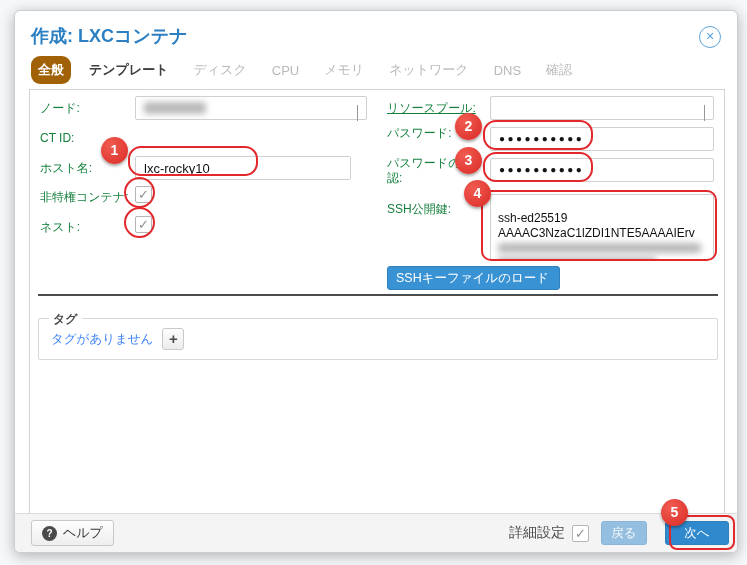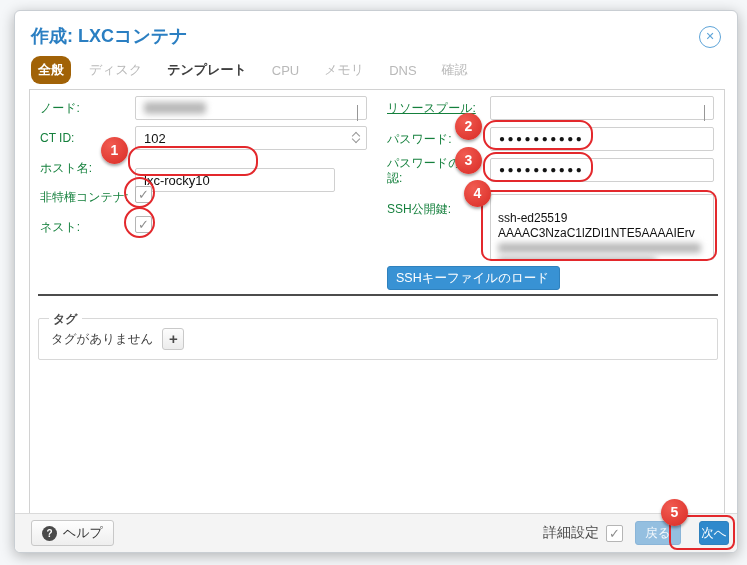--- a/index.html
+++ b/index.html
@@ -49,39 +49,39 @@
   .btn-blue { position:absolute; background:#3892d4; color:#fff; border:1px solid #2f81bd;
     border-radius:3px; font-size:12.5px; height:24px; display:flex; align-items:center;
     padding:0 10px; cursor:pointer; white-space:nowrap; }
 
   .divider { position:absolute; background:#4c4c4c; height:2px; }
 
   .fieldset { position:absolute; border:1px solid #d8d8d8; border-radius:2px; background:#fff; }
   .legend { position:absolute; top:-8px; left:10px; background:#fff; padding:0 4px;
     font-size:12px; font-weight:700; color:#4a4a4a; }
   .fieldset-row { position:absolute; left:12px; top:9px; display:flex; align-items:center; gap:9px; }
-  .notags { font-size:12.5px; color:#404040; }
+  .notags { font-size:12.5px; color:#3b82f6; }
   .plus-btn { width:22px; height:22px; background:linear-gradient(#fdfdfd,#ececec);
     border:1px solid #c9c9c9; border-radius:3px; font-size:15px; font-weight:700;
     color:#4a4a4a; text-align:center; line-height:20px; cursor:pointer; }
 
   .footer { position:absolute; left:0; bottom:0; width:100%; height:39px;
     background:#f4f4f4; border-top:1px solid #dadada; border-radius:0 0 6px 6px; }
   .help-btn { position:absolute; left:16px; top:6px; height:26px;
     background:linear-gradient(#fefefe,#eeeeee); border:1px solid #c8c8c8; border-radius:3px;
     display:flex; align-items:center; gap:6px; padding:0 10px; font-size:13px; color:#333;
     cursor:pointer; }
   .help-icn { width:15px; height:15px; background:#4a4a4a; border-radius:50%; color:#fff;
     font-size:10px; font-weight:700; text-align:center; line-height:15px; }
   .footer-right { position:absolute; right:8px; top:6px; height:26px; display:flex; align-items:center; }
   .adv-label { font-size:14px; color:#4a4a4a; margin-right:7px; }
   .adv-cb { position:static; margin-right:12px; }
   .btn-back { background:#94bfe0; border-color:#8ab5d8; color:rgba(255,255,255,.9);
     position:static; margin-right:18px; width:46px; justify-content:center; }
-  .btn-next { position:static; width:30px; justify-content:center; background:#2f89cc;align-items:center; }
+  .btn-next { position:static; width:64px; justify-content:center; background:#2f89cc;align-items:center; }
 
   
   .anno { position:absolute; pointer-events:none; z-index:20; }
   .badge { width:27px; height:27px; border-radius:50%;
     background:radial-gradient(circle at 35% 30%, #f15b51, #d92b25);
     box-shadow:0 2px 3px rgba(0,0,0,.35);
     color:#fff; font-size:14px; font-weight:700; text-align:center; line-height:27px; }
   .ann-rect { border:2.5px solid #e3282c; background:transparent; }
   .ann-circle { border:2.5px solid #e3282c; border-radius:50%; }
 </style>
@@ -91,67 +91,61 @@
 <div class="stage">
   <div class="dialog">
 
     <div class="titlebar">
       <span class="title">作成: LXCコンテナ</span>
       <span class="close-btn">✕</span>
     </div>
 
     <div class="tabs">
       <span class="tab active">全般</span>
+      <span class="tab enabled">テンプレート</span>
       <span class="tab disabled">ディスク</span>
-      <span class="tab enabled">テンプレート</span>
       <span class="tab disabled">CPU</span>
       <span class="tab disabled">メモリ</span>
+      <span class="tab disabled">ネットワーク</span>
       <span class="tab disabled">DNS</span>
       <span class="tab disabled">確認</span>
     </div>
 
     <div class="panel">
 
       <span class="lbl" style="left:10px; top:11px;">ノード:</span>
       <div class="box" style="left:105px; top:6px; width:232px;">
         <span class="blurblob" style="width:62px; height:12px;"></span>
         <span class="combo-arrow"><span class="chev"></span></span>
       </div>
 
       <span class="lbl" style="left:10px; top:41px;">CT ID:</span>
-      <div class="box" style="left:105px; top:36px; width:232px;">
-        <span>102</span>
-        <span class="spinner">
-          <span class="chev up"></span>
-            <span class="chev"></span>
-        </span>
-      </div>
 
       <span class="lbl" style="left:10px; top:71px;">ホスト名:</span>
-      <div class="box" style="left:105px; top:66px; width:200px;margin-top:12px;">
+      <div class="box" style="left:105px; top:66px; width:216px;">
         <span>lxc-rocky10</span>
       </div>
 
       <span class="lbl" style="left:10px; top:100px; width:96px;">非特権コンテナ:</span>
       <span class="checkbox" style="left:105px; top:96px;">
         <span>✓</span>
       </span>
 
       <span class="lbl" style="left:10px; top:130px;">ネスト:</span>
       <span class="checkbox" style="left:105px; top:126px;">
         <span>✓</span>
       </span>
 
       <span class="lbl" style="left:357px; top:11px;text-decoration:underline;">リソースプール:</span>
       <div class="box" style="left:460px; top:6px; width:224px;">
         <span></span>
         <span class="combo-arrow"><span class="chev"></span></span>
       </div>
 
-      <span class="lbl" style="left:357px; top:42px;">パスワード:</span>
+      <span class="lbl" style="left:357px; top:36px;">パスワード:</span>
       <div class="box" style="left:460px; top:37px; width:224px;">
         <span class="dots">●●●●●●●●●●</span>
       </div>
 
       <span class="lbl" style="left:357px; top:66px; width:100px;">パスワードの確認:</span>
       <div class="box" style="left:460px; top:68px; width:224px;">
         <span class="dots">●●●●●●●●●●</span>
       </div>
 
       <span class="lbl" style="left:357px; top:112px;">SSH公開鍵:</span>

